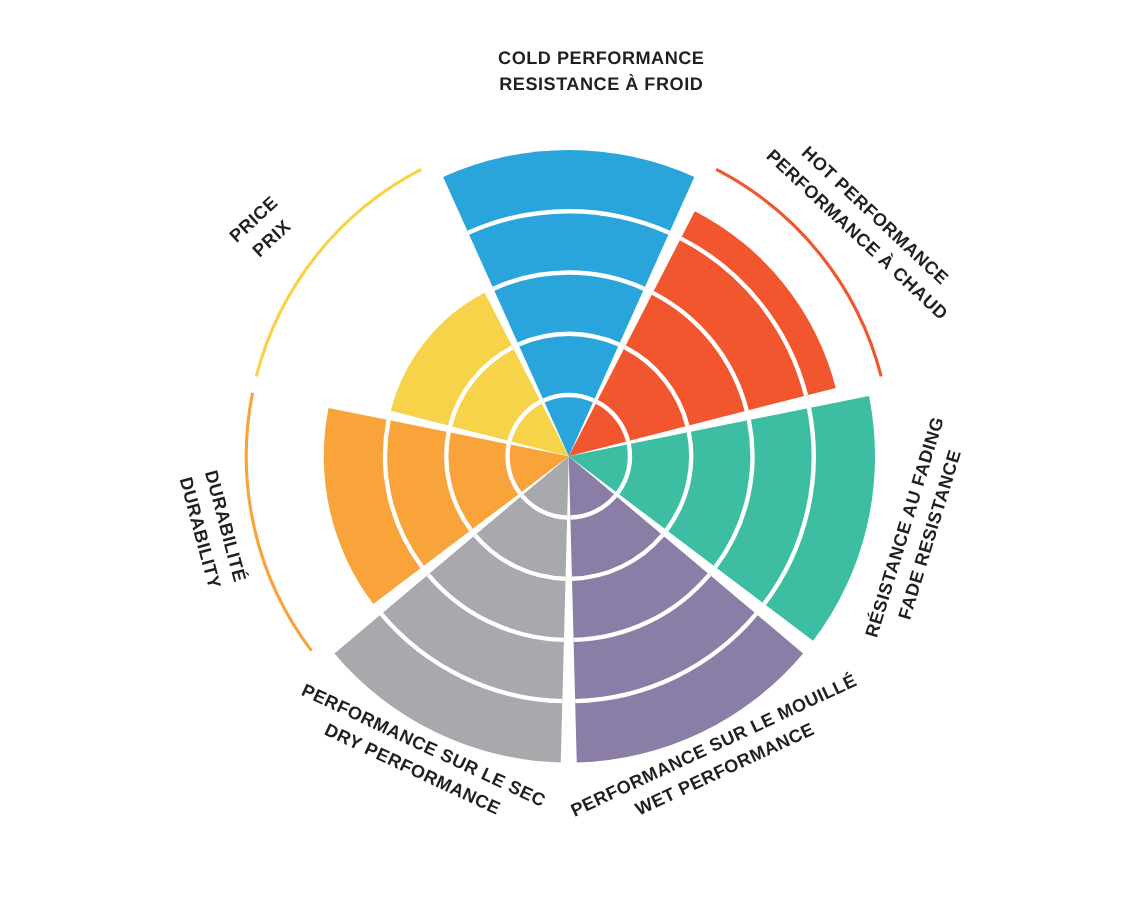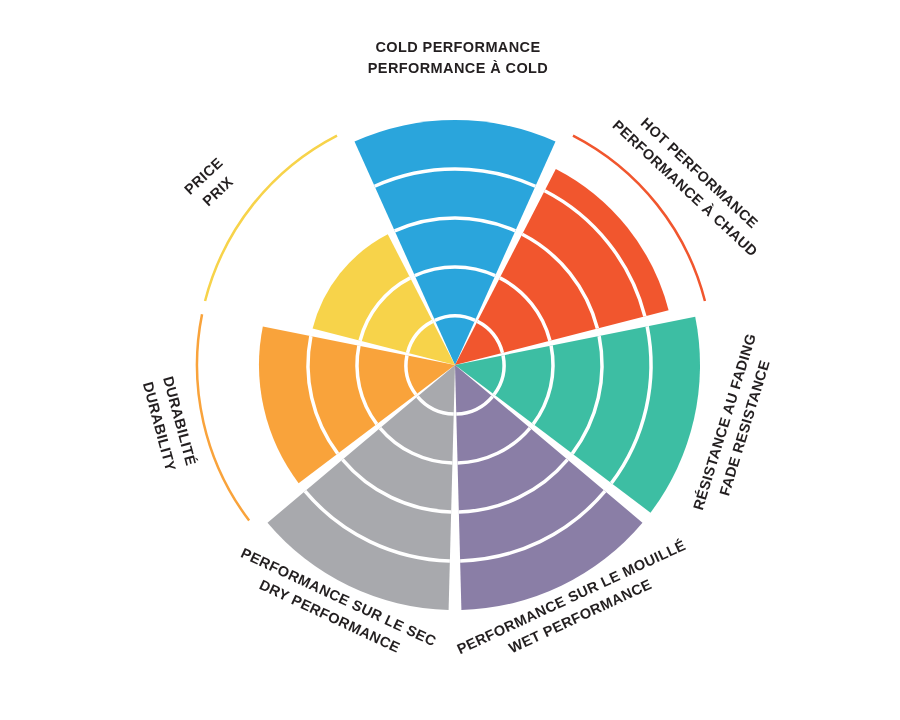--- a/index.html
+++ b/index.html
@@ -26,21 +26,21 @@
   .label {
     position: absolute;
     text-align: center;
     font-weight: 700;
     font-size: 14.5px;
     letter-spacing: 0.4px;
     line-height: 21px;
     color: #231f20;
     white-space: nowrap;
   }
-  .label-cold       { left: 458px; top: 58px;  transform: translate(-50%,-50%); }
+  .label-cold       { left: 481px; top: 58px;  transform: translate(-50%,-50%); }
   .label-hot        { left: 692px; top: 181px; transform: translate(-50%,-50%) rotate(43deg); }
   .label-fade       { left: 735px; top: 425px; transform: translate(-50%,-50%) rotate(-73deg); }
   .label-wet        { left: 576px; top: 607px; transform: translate(-50%,-50%) rotate(-25deg); }
   .label-dry        { left: 334px; top: 607px; transform: translate(-50%,-50%) rotate(25deg); }
   .label-durability { left: 169px; top: 424px; transform: translate(-50%,-50%) rotate(75deg); }
   .label-price      { left: 211px; top: 184px; transform: translate(-50%,-50%) rotate(-43deg); }
 </style>
 </head>
 <body>
 
@@ -79,21 +79,21 @@
       <path d="M 337.71 453.61 A 147 147 0 0 1 310.88 336.05" fill="none" stroke="#FFFFFF" stroke-width="3.5"></path>
       <path d="M 249.15 520.53 A 258 258 0 0 1 202.05 314.19" fill="none" stroke="#F9A33B" stroke-width="2.5"></path>
       <path d="M 455 365 L 312.59 328.55 A 147 147 0 0 1 387.77 234.27 Z" fill="#F7D34A"></path>
       <path d="M 407.53 352.85 A 49 49 0 0 1 432.59 321.42" fill="none" stroke="#FFFFFF" stroke-width="3.5"></path>
       <path d="M 360.06 340.70 A 98 98 0 0 1 410.18 277.85" fill="none" stroke="#FFFFFF" stroke-width="3.5"></path>
       <path d="M 205.06 301.02 A 258 258 0 0 1 337.01 135.56" fill="none" stroke="#F7D34A" stroke-width="2.5"></path>
     </svg>
 
   <div class="label label-cold">
     <div>COLD PERFORMANCE</div>
-    <div>PERFORMANCE À COLD</div>
+    <div>RESISTANCE À FROID</div>
   </div>
 
   <div class="label label-hot">
     <div>HOT PERFORMANCE</div>
     <div>PERFORMANCE À CHAUD</div>
   </div>
 
   <div class="label label-fade">
     <div>RÉSISTANCE AU FADING</div>
     <div>FADE RESISTANCE</div>

